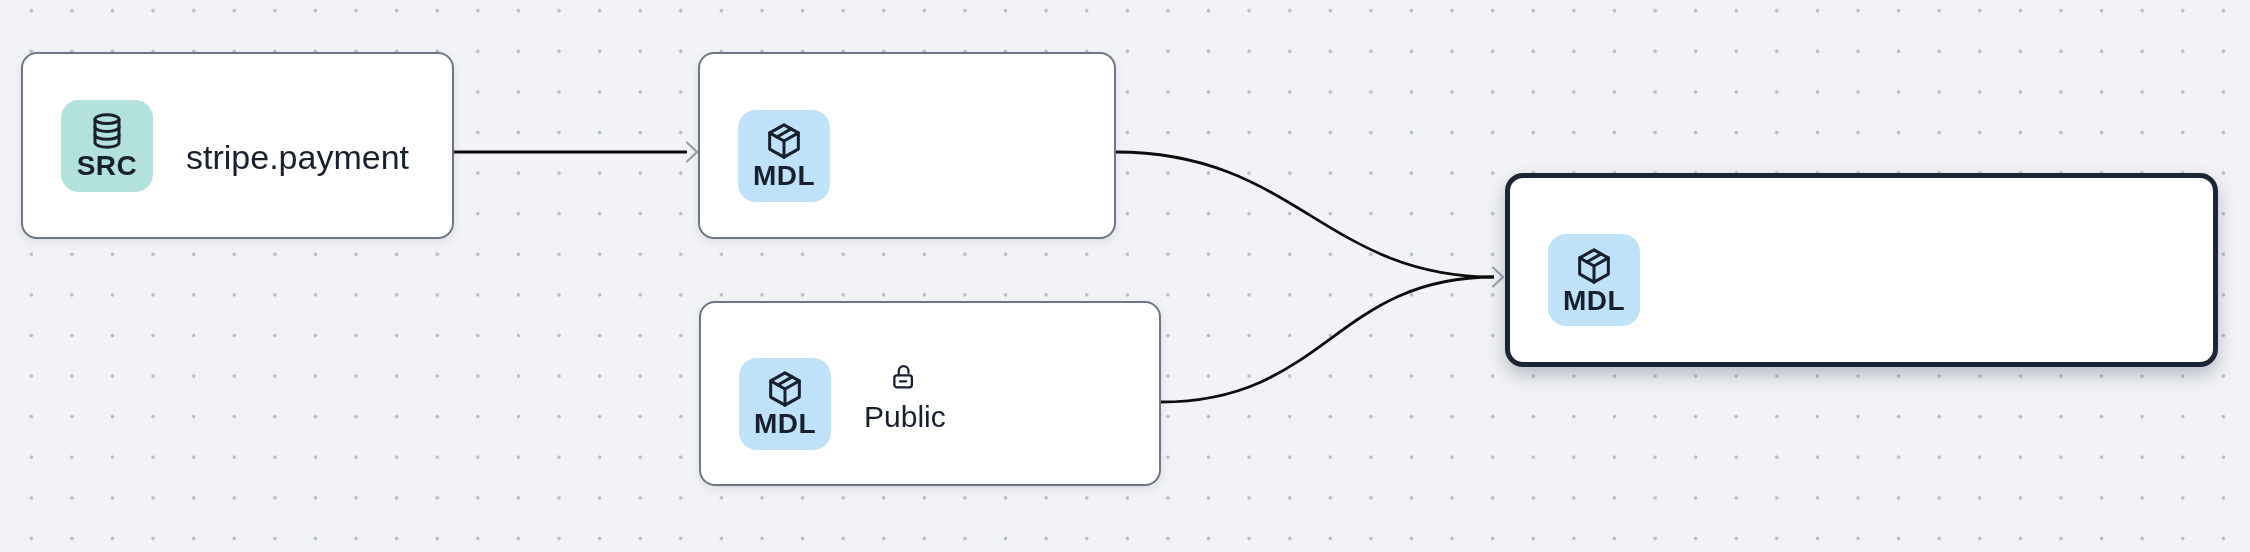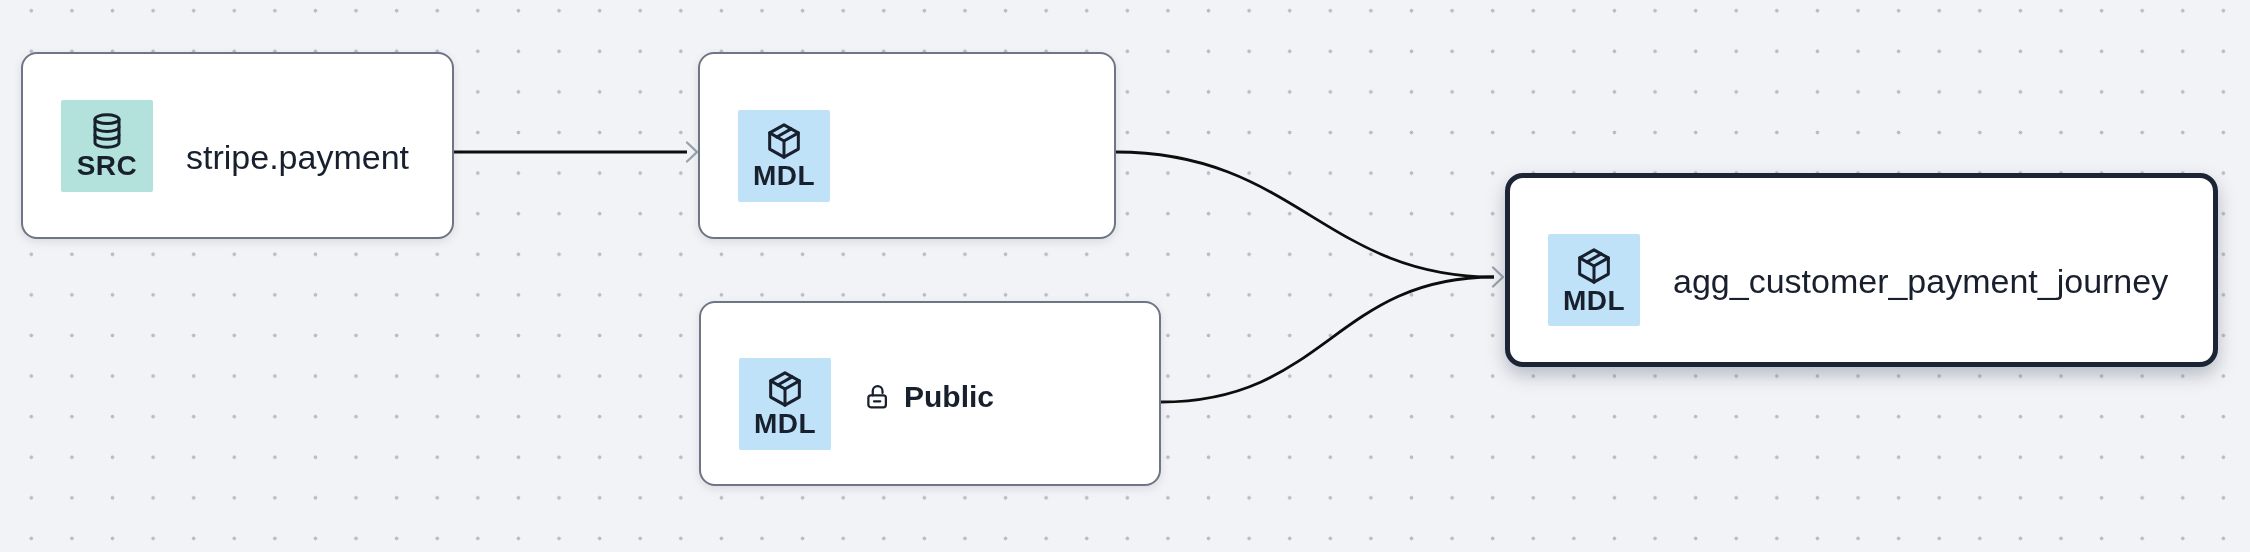--- a/index.html
+++ b/index.html
@@ -51,39 +51,39 @@
   .node-4 {
     left:1505px; top:173px; width:713px; height:194px;
     border: 5px solid var(--selected_border);
     border-radius: 18px;
     box-shadow: 0 8px 18px rgba(109,119,137,0.45);
   }
 
   .badge {
     flex: 0 0 auto;
     width:92px; height:92px;
-    border-radius:2px;
+    border-radius:18px;
     display:flex; flex-direction:column; align-items:center; justify-content:center;
     gap:1px;
     color: var(--text);
   }
   .badge-src { background: var(--source_badge_bg); }
   .badge-mdl { background: var(--model_badge_bg); margin-top: 20px; }
   .badge svg { width:40px; height:40px; stroke:var(--text); stroke-width:1.8; fill:none; stroke-linecap:round; stroke-linejoin:round; }
   .badge .badge-label {
     font-size:28px; font-weight:600; line-height:1; letter-spacing:0.5px;
     font-stretch: condensed;
   }
 
   .node-text { display:flex; flex-direction:column; justify-content:center; }
   .title { font-size:34px; font-weight:500; color:var(--text); line-height:1.15; white-space:nowrap;margin-top:24px; }
   .subtitle {
     margin-top:6px;
     display:flex; align-items:center; gap:10px;
-    font-size:30px; font-weight:700; color:var(--text); line-height:1;
+    font-size:30px; font-weight:400; color:var(--text); line-height:1;flex-direction:column;
   }
   .subtitle svg { width:30px; height:30px; stroke:var(--text); stroke-width:1.8; fill:none; stroke-linecap:round; stroke-linejoin:round; }
 </style>
 </head>
 <body>
 
 <div class="canvas">
 
   <svg class="edges" viewBox="0 0 2250 552">
     <path class="edge-line" d="M 454 152 L 687 152"></path>
@@ -145,18 +145,15 @@
   <div class="node node-4">
     <div class="badge badge-mdl">
       <svg viewBox="0 0 24 24">
         <path d="M12 2.3 L20.6 7.15 V16.85 L12 21.7 L3.4 16.85 V7.15 Z"></path>
         <path d="M3.4 7.15 L12 12 L20.6 7.15"></path>
         <path d="M12 12 V21.7"></path>
         <path d="M16.3 4.73 L7.7 9.57"></path>
       </svg>
       <span class="badge-label">MDL</span>
     </div>
-    <div class="node-text">
-      <div class="title">agg_customer_payment_journey</div>
-    </div>
   </div>
 
 </div>
 
 </body></html>

